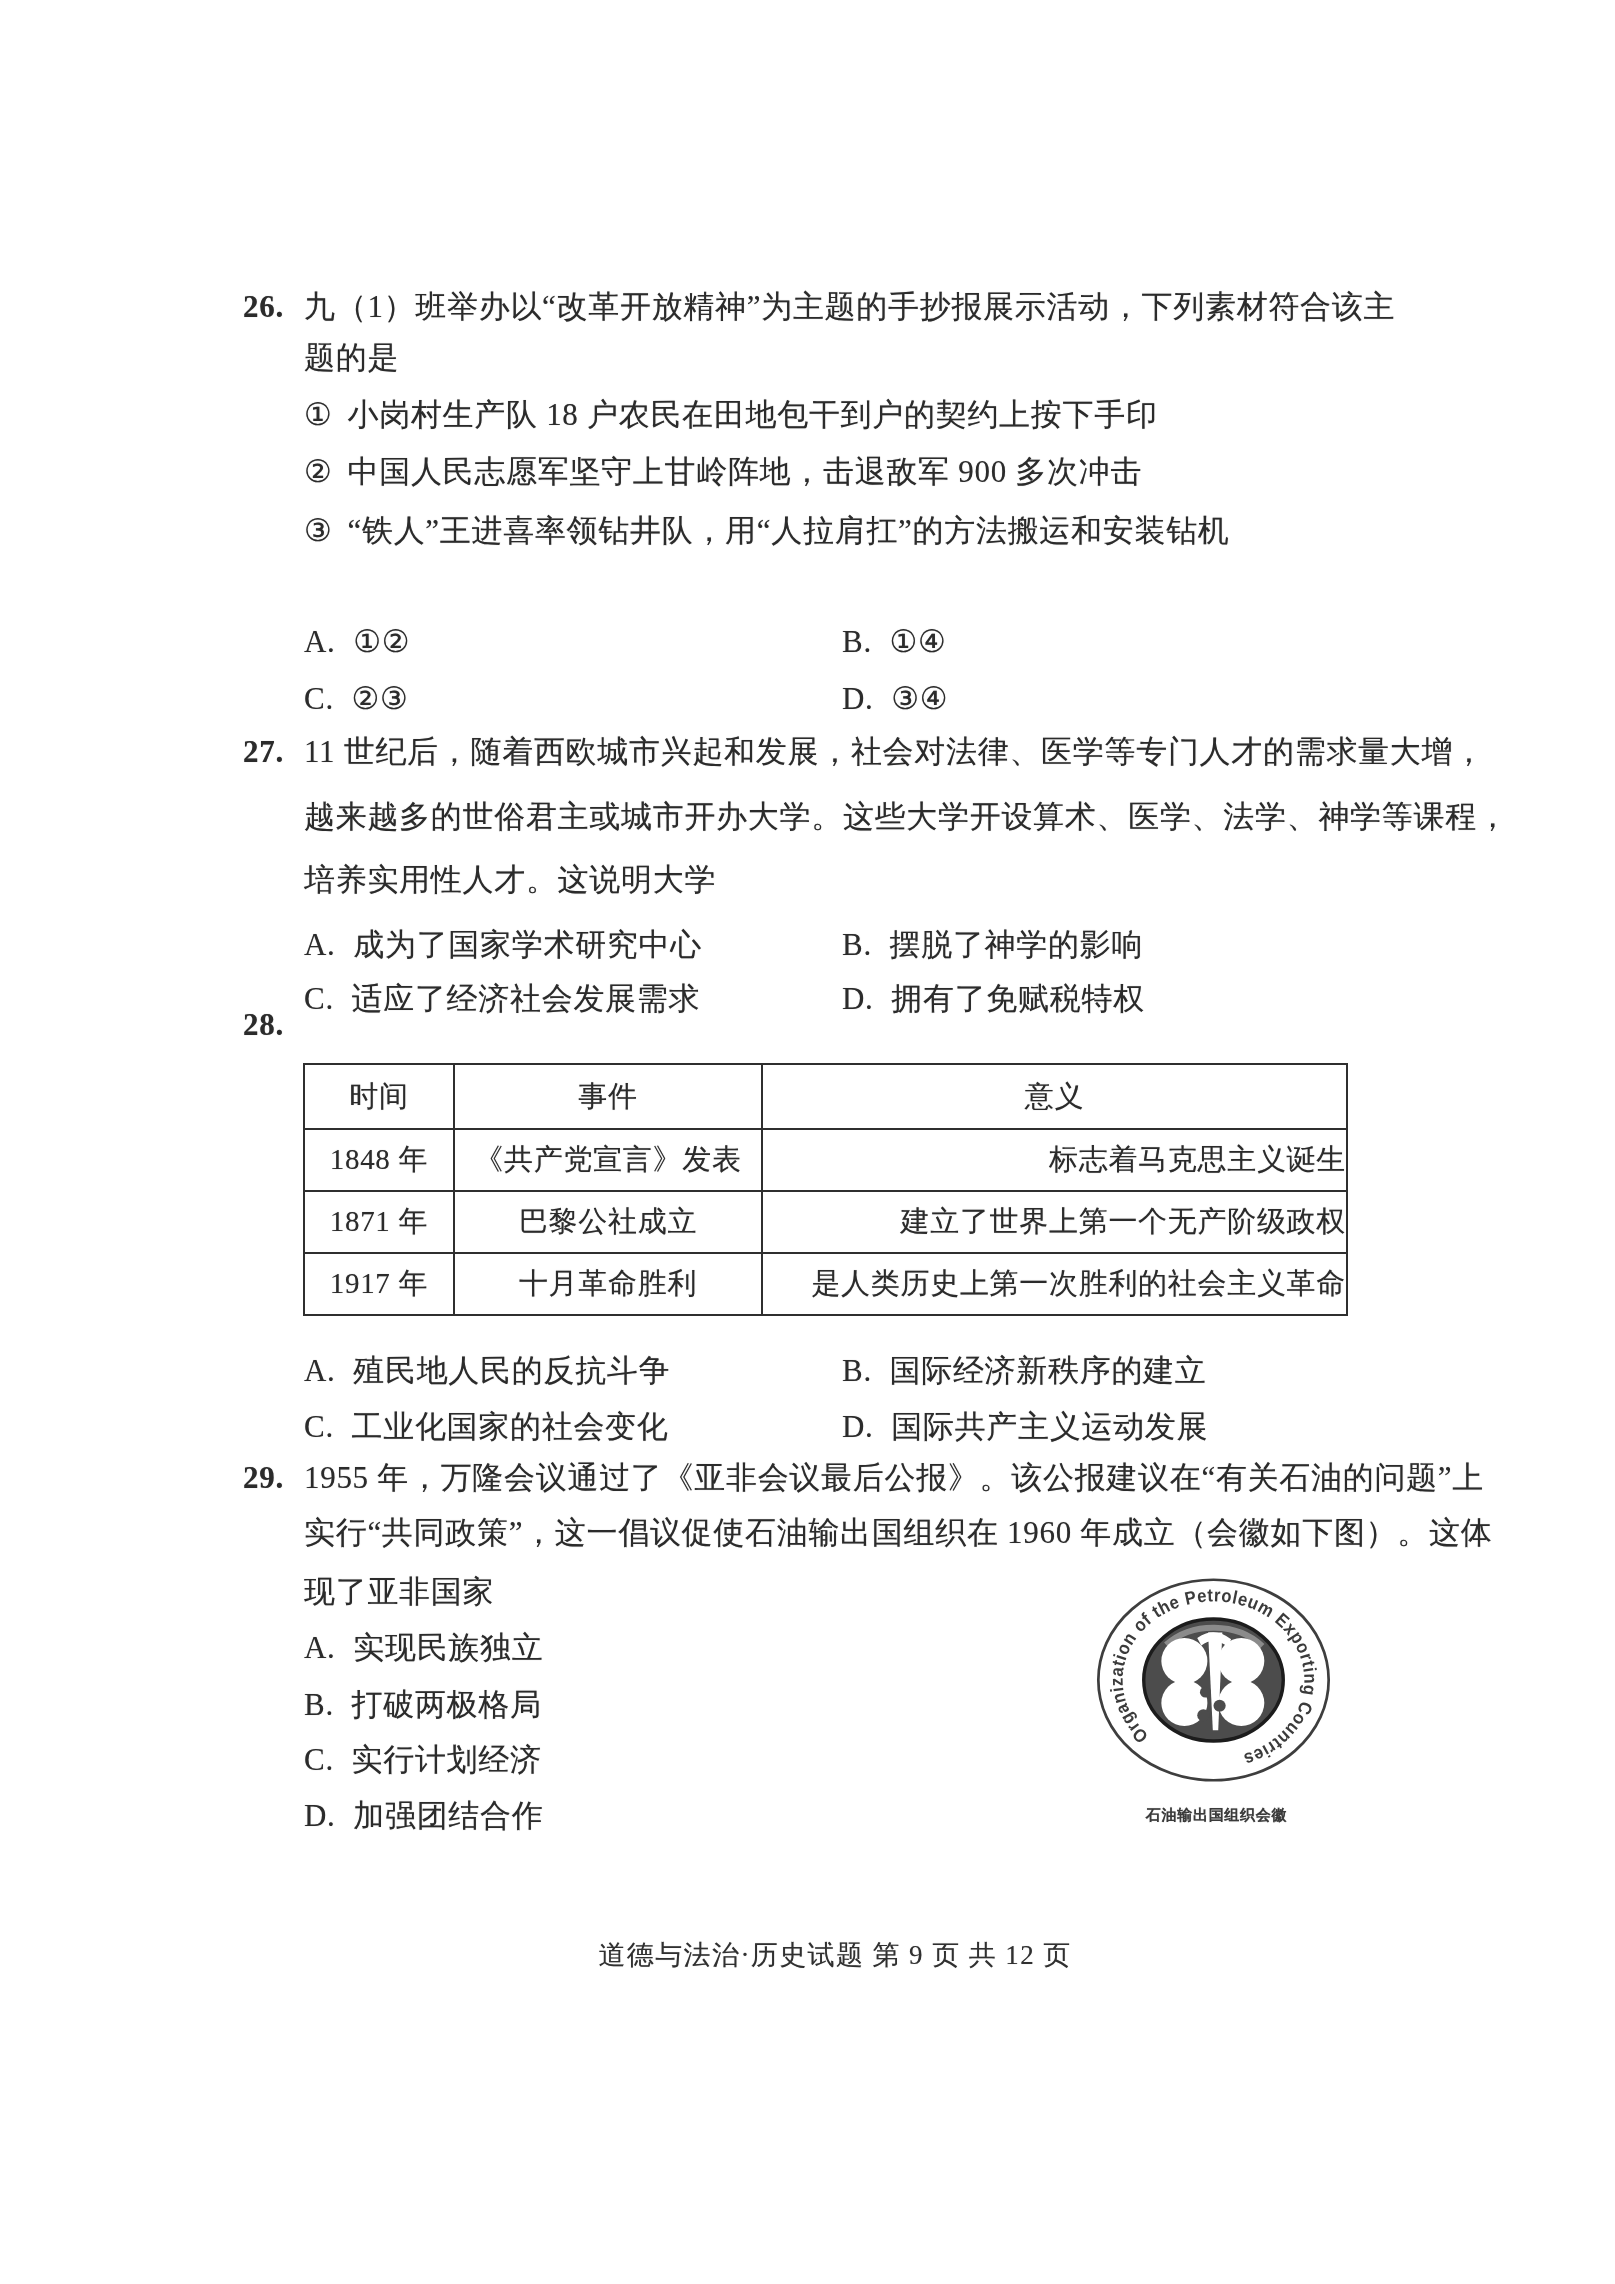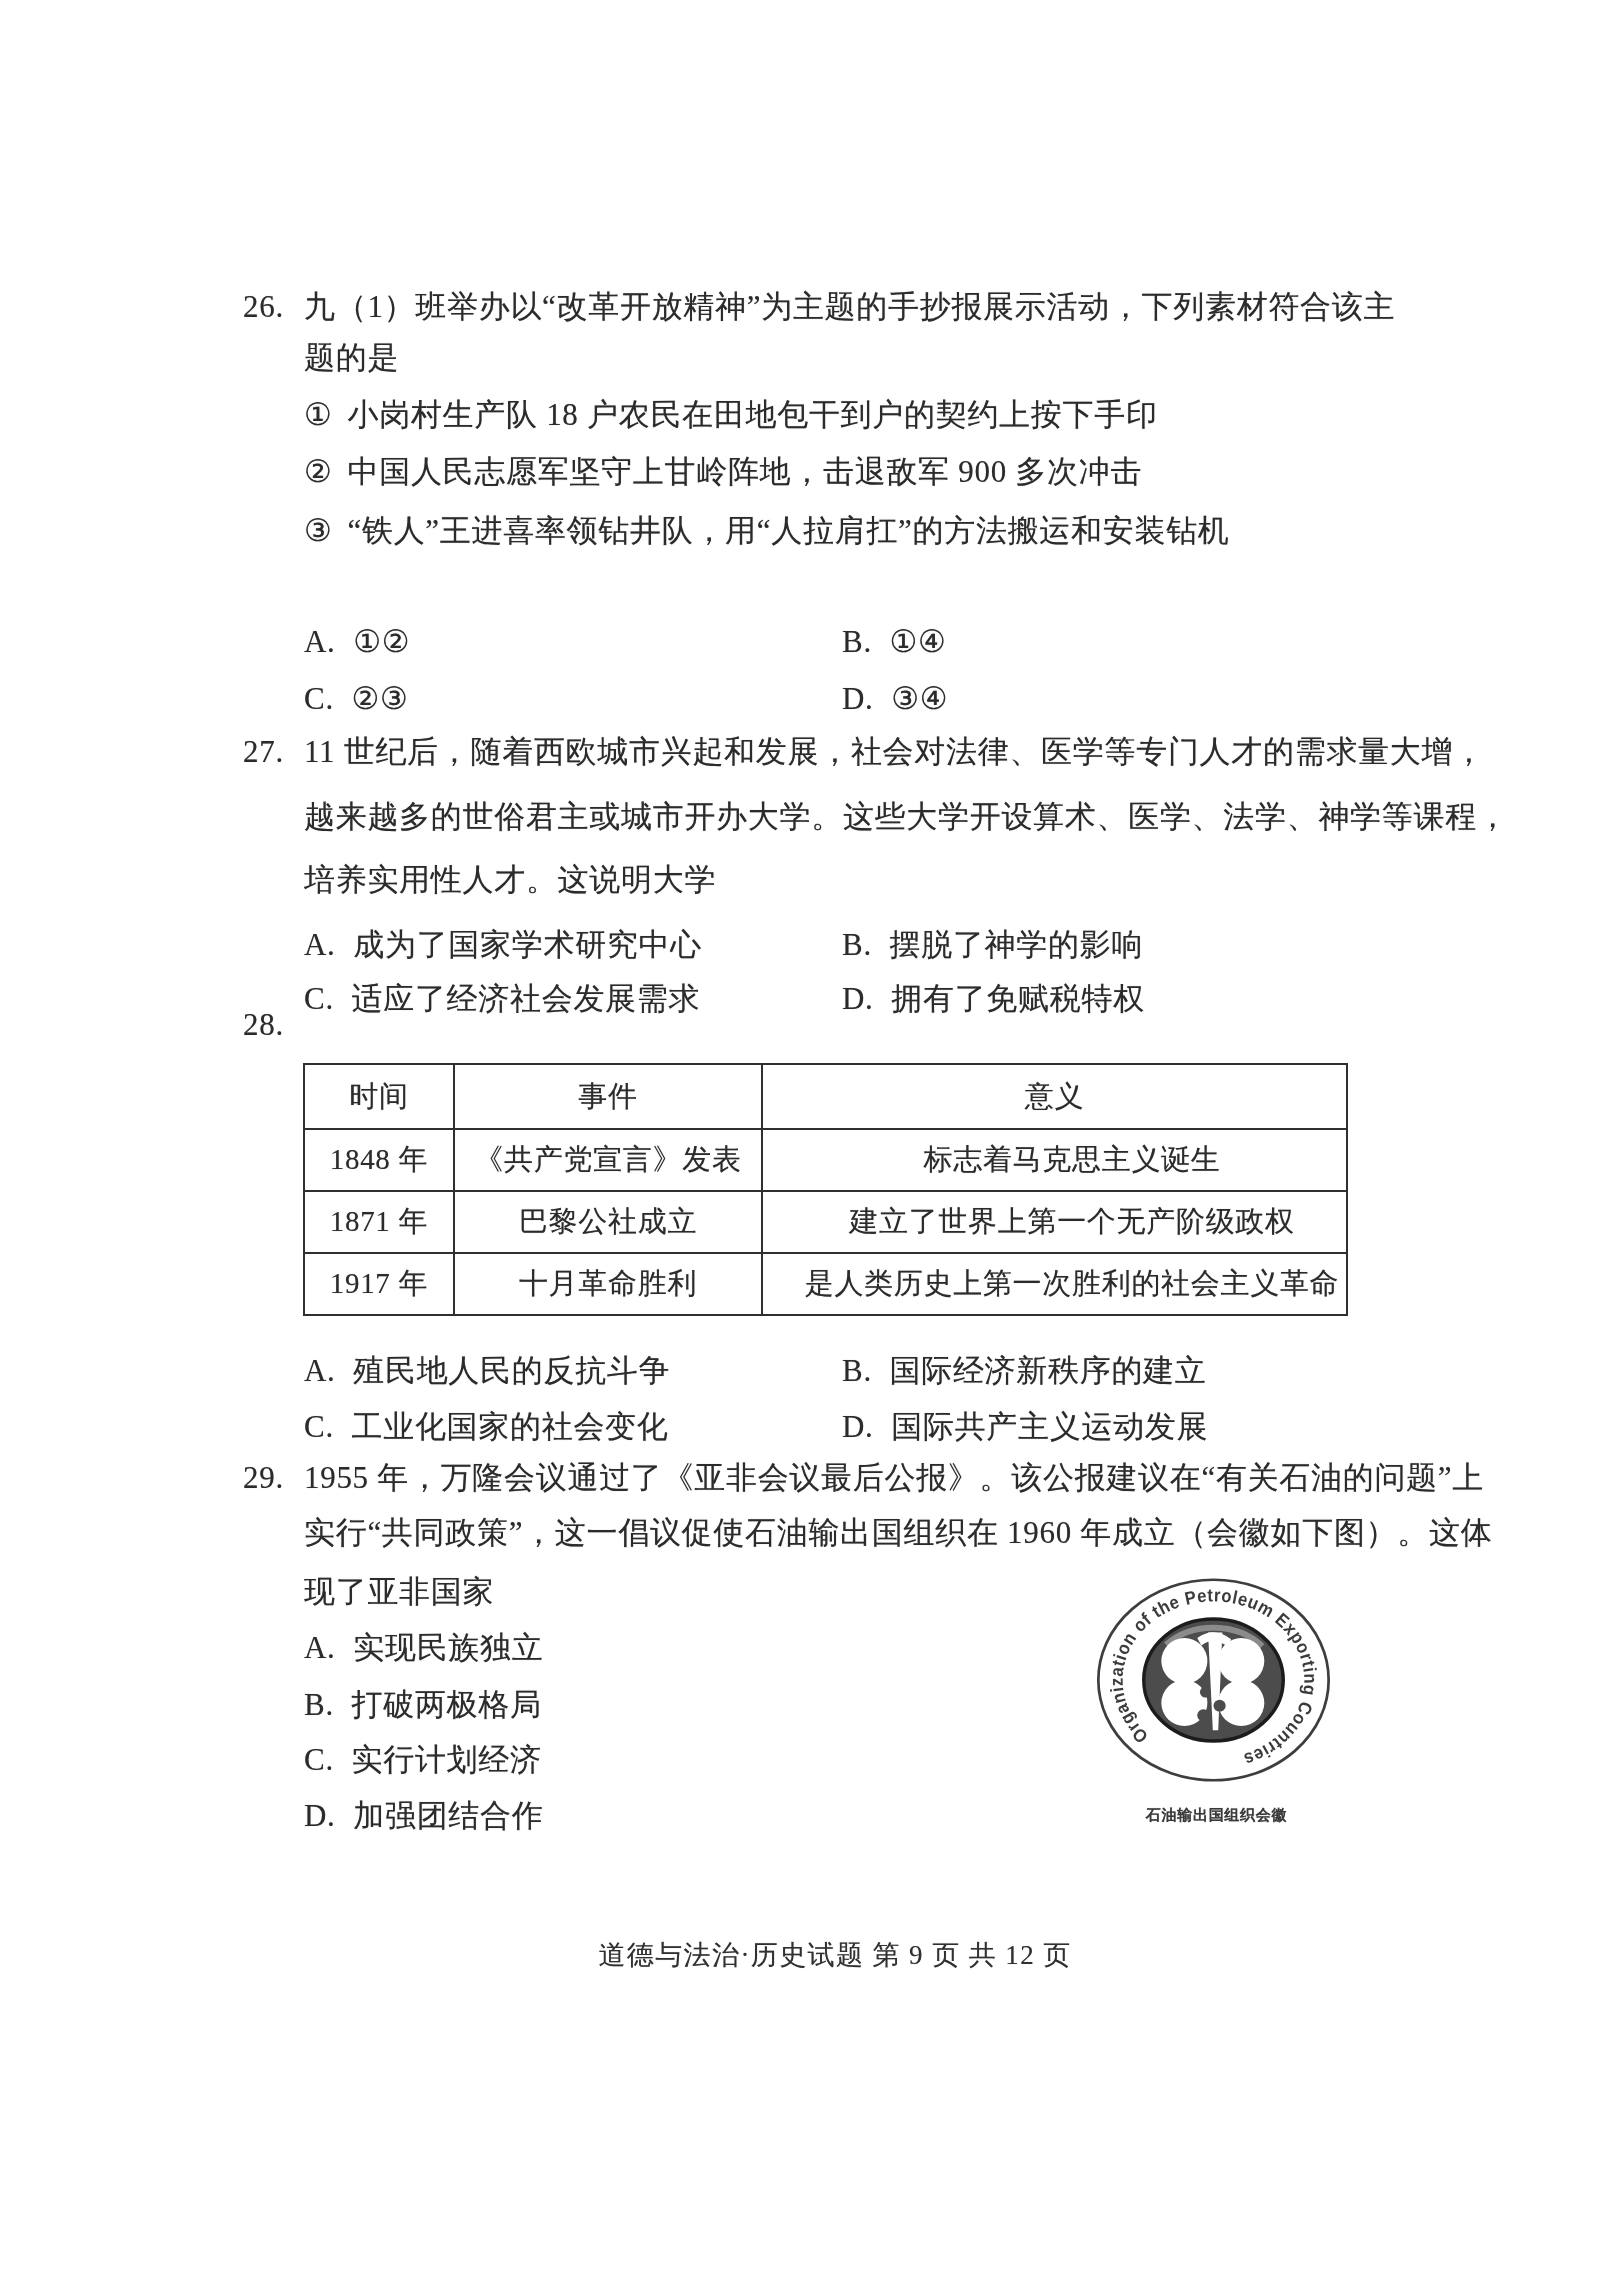--- a/index.html
+++ b/index.html
@@ -12,38 +12,38 @@
     color:#2b2b2b;
   }
   .line{
     position:absolute;
     font-size:31px;
     line-height:1.15;
     white-space:nowrap;
     letter-spacing:0.7px;
     text-shadow:0 0 0.8px rgba(40,40,40,.45);
   }
-  .qnum{font-weight:400;}
+  .qnum{font-weight:700;}
   .mk{margin-right:15px;}
   .ol{margin-right:17.7px;}
   
   .t28{
     position:absolute;left:303px;top:1063px;
     width:1044px;height:253px;
     border-collapse:collapse;table-layout:fixed;
   }
   .t28 th,.t28 td{
     border:2.7px solid #2f2f2f;
     font-size:29px;font-weight:500;
     text-align:center;vertical-align:middle;
     letter-spacing:0.7px;
     text-shadow:0 0 0.8px rgba(40,40,40,.45);
     padding:0;
   }
-  .t28 td.c3{text-align:center;padding-left:35px;}
+  .t28 td.c3{text-align:right;padding-left:35px;}
   .t28 tr{height:62px;}
   .t28 tr.hdr{height:65px;}
   
   .opec{position:absolute;left:1090px;top:1575px;}
   .opec-caption{
     position:absolute;left:1099px;top:1806px;width:235px;
     font-size:15px;font-weight:600;text-align:center;
     letter-spacing:0.7px;color:#3a3a3a;
     text-shadow:0 0 0.7px rgba(40,40,40,.5);
   }

